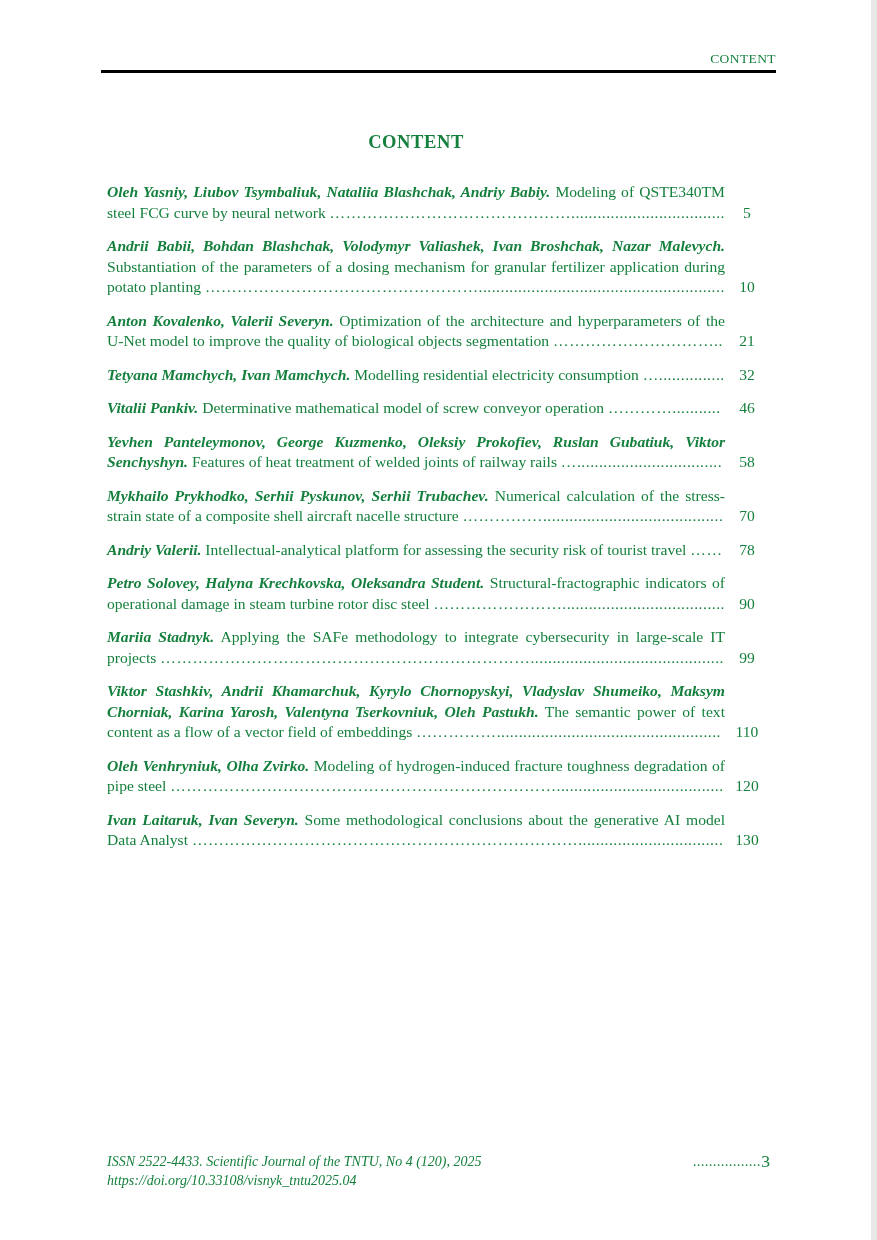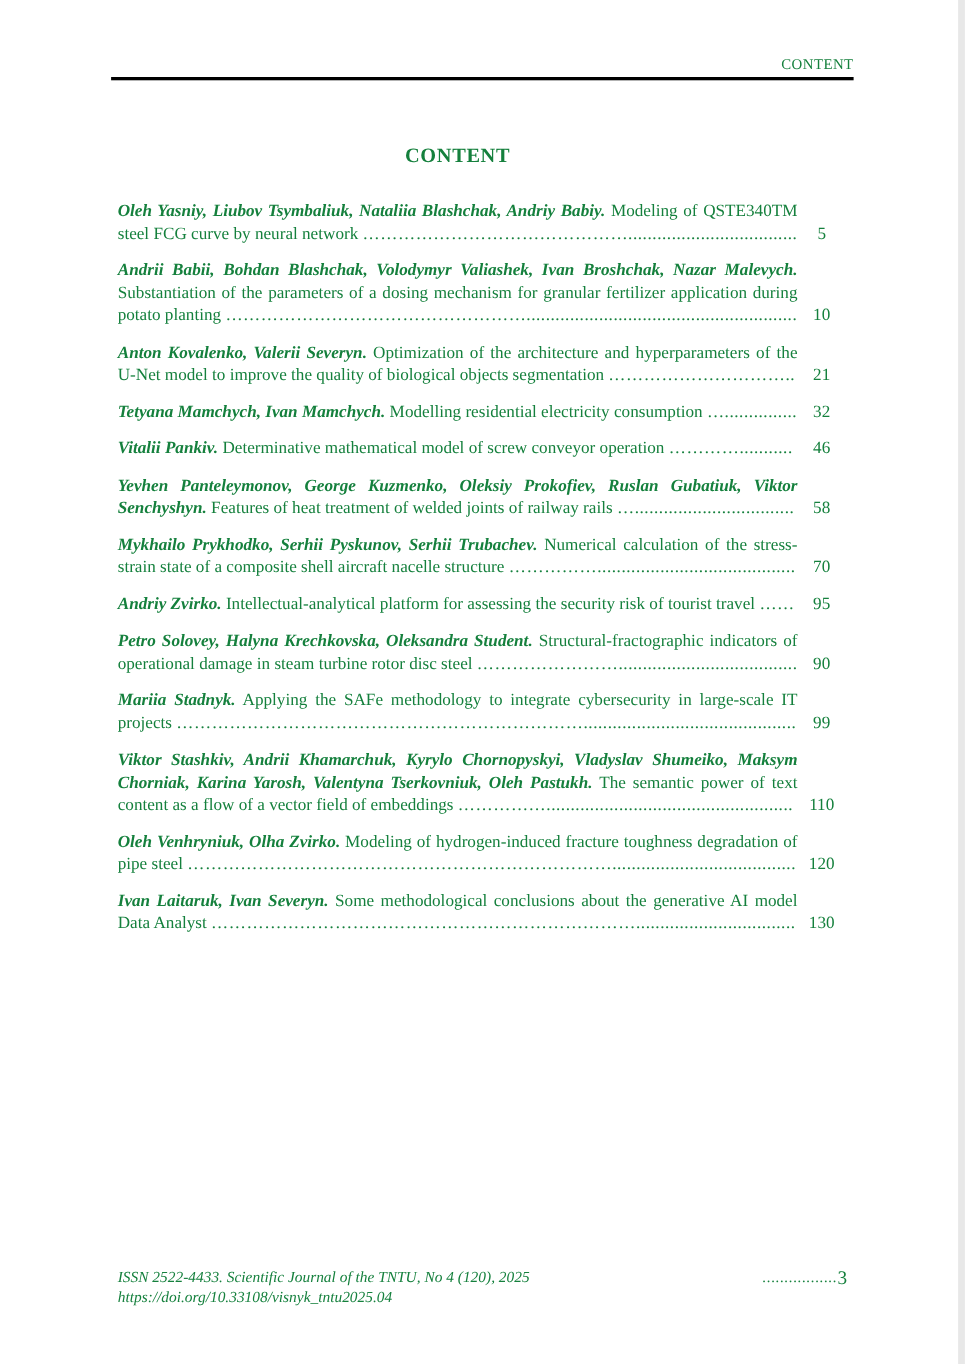--- a/index.html
+++ b/index.html
@@ -117,22 +117,22 @@
       <p class="entry-text"><span class="authors">Yevhen Panteleymonov, George Kuzmenko, Oleksiy Prokofiev, Ruslan Gubatiuk, Viktor Senchyshyn.</span> <span class="etitle">Features of heat treatment of welded joints of railway rails</span> <span class="leader">….................................</span></p>
       <div class="entry-page">58</div>
     </div>
 
     <div class="entry">
       <p class="entry-text"><span class="authors">Mykhailo Prykhodko, Serhii Pyskunov, Serhii Trubachev.</span> <span class="etitle">Numerical calculation of the stress-strain state of a composite shell aircraft nacelle structure</span> <span class="leader">…………….........................................</span></p>
       <div class="entry-page">70</div>
     </div>
 
     <div class="entry">
-      <p class="entry-text"><span class="authors">Andriy Zvirko.</span> <span class="etitle">Intellectual-analytical platform for assessing the security risk of tourist travel</span> <span class="leader">……</span></p>
-      <div class="entry-page">95</div>
+      <p class="entry-text"><span class="authors">Andriy Valerii.</span> <span class="etitle">Intellectual-analytical platform for assessing the security risk of tourist travel</span> <span class="leader">……</span></p>
+      <div class="entry-page">78</div>
     </div>
 
     <div class="entry">
       <p class="entry-text"><span class="authors">Petro Solovey, Halyna Krechkovska, Oleksandra Student.</span> <span class="etitle">Structural-fractographic indicators of operational damage in steam turbine rotor disc steel</span> <span class="leader">…………………….....................................</span></p>
       <div class="entry-page">90</div>
     </div>
 
     <div class="entry">
       <p class="entry-text"><span class="authors">Mariia Stadnyk.</span> <span class="etitle">Applying the SAFe methodology to integrate cybersecurity in large-scale IT projects</span> <span class="leader">……………………………………………………………............................................</span></p>
       <div class="entry-page">99</div>

